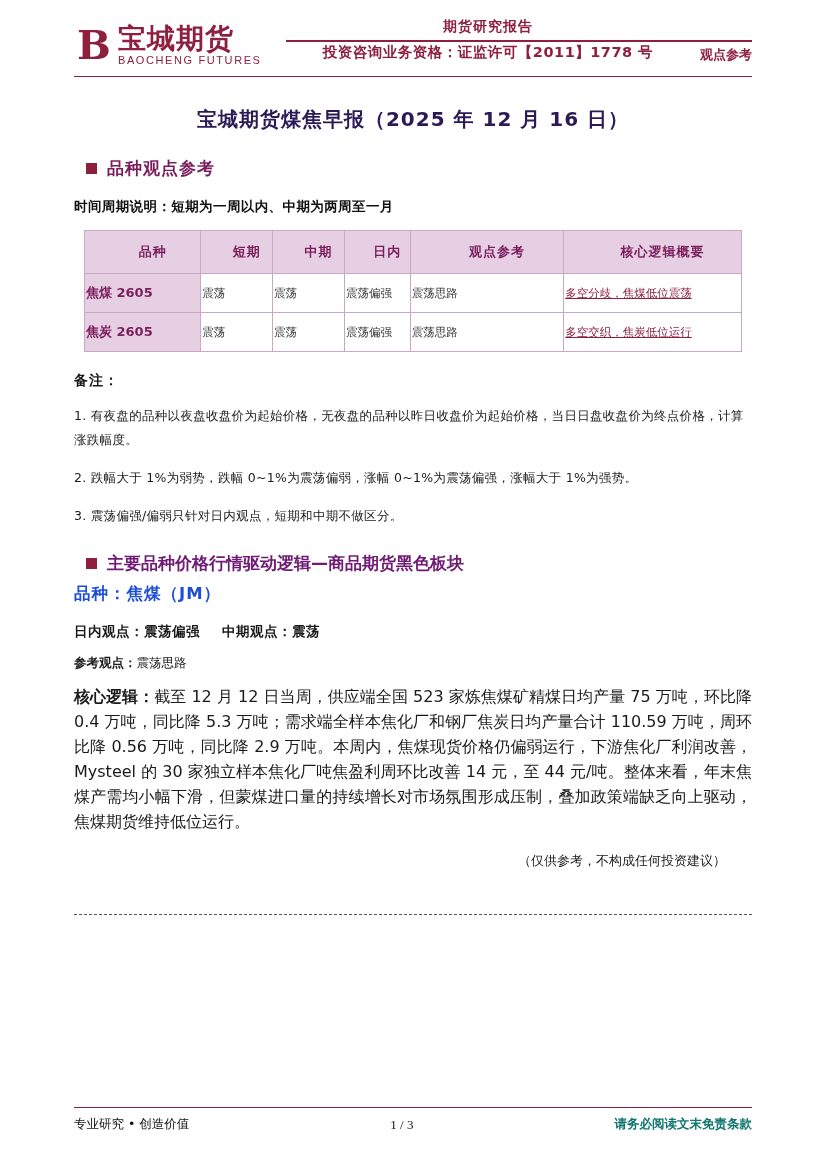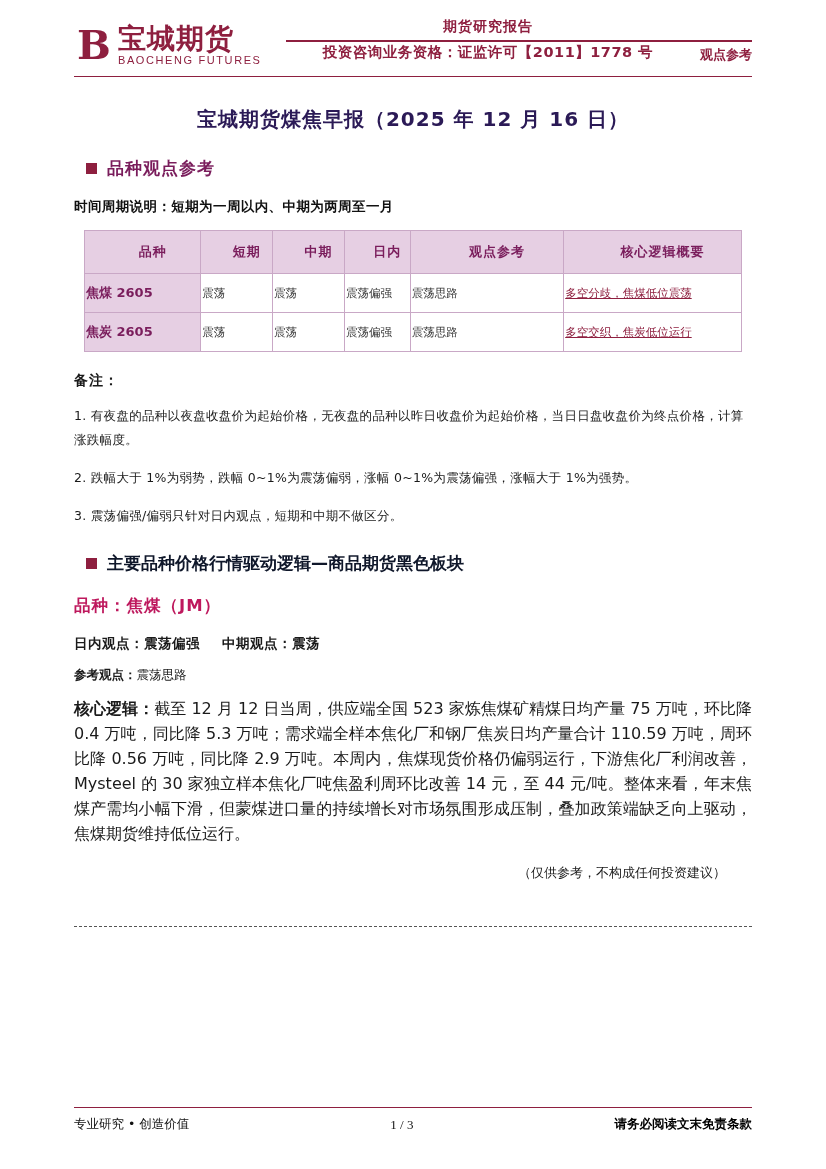--- a/index.html
+++ b/index.html
@@ -142,21 +142,21 @@
   .section-h-text {
     font-size: 17px;
     font-weight: bold;
     color: #7a1d5c;
     font-family: "DejaVu Sans", sans-serif;
     letter-spacing: 1px;
   }
   .section-h-text2 {
     font-size: 17px;
     font-weight: bold;
-    color: #0f172a;
+    color: #701a75;
     font-family: "DejaVu Sans", sans-serif;
   }
 
   .note-line {
     margin-top: 18px;
     font-size: 13.5px;
     font-weight: bold;
     font-family: "DejaVu Sans", sans-serif;
     color: #111;
     letter-spacing: 0.4px;
@@ -215,24 +215,24 @@
     margin-top: 14px;
     font-size: 12.5px;
     line-height: 24px;
     font-family: "DejaVu Sans", sans-serif;
     color: #1a1a1a;
     letter-spacing: 0.3px;
   }
 
   
   .variety-h {
-    margin-top: 20px;
+    margin-top: 8px;
     font-size: 16.5px;
     font-weight: bold;
-    color: #be185d;
+    color: #1d4ed8;
     font-family: "DejaVu Sans", sans-serif;
     letter-spacing: 1px;
   }
   .view-row {
     margin-top: 18px;
     font-size: 13.5px;
     font-weight: bold;
     font-family: "DejaVu Sans", sans-serif;
     letter-spacing: 0.5px;
   }
@@ -285,21 +285,21 @@
   .footer-row {
     display: flex;
     justify-content: space-between;
     align-items: center;
     font-size: 12.5px;
     font-family: "DejaVu Sans", sans-serif;
     color: #111;
   }
   .footer-left { font-weight: normal; }
   .footer-center { font-family: "Liberation Serif", serif; font-size: 13px; }
-  .footer-right { font-weight: bold; color: #000000; }
+  .footer-right { font-weight: bold; color: #0f766e; }
 </style>
 </head>
 <body>
 
 <div class="page">
 
   <div class="header">
     <div class="header-rule"></div>
     <div class="header-rule2"></div>
 

